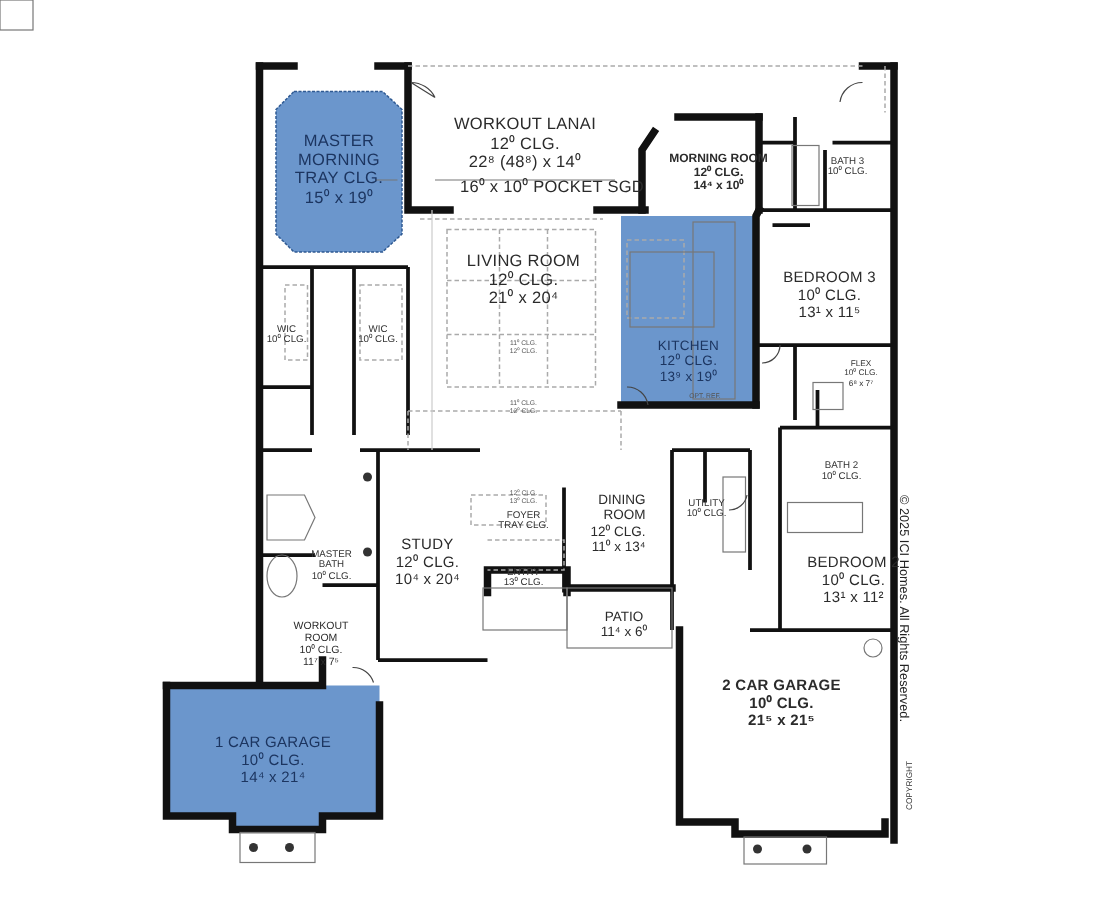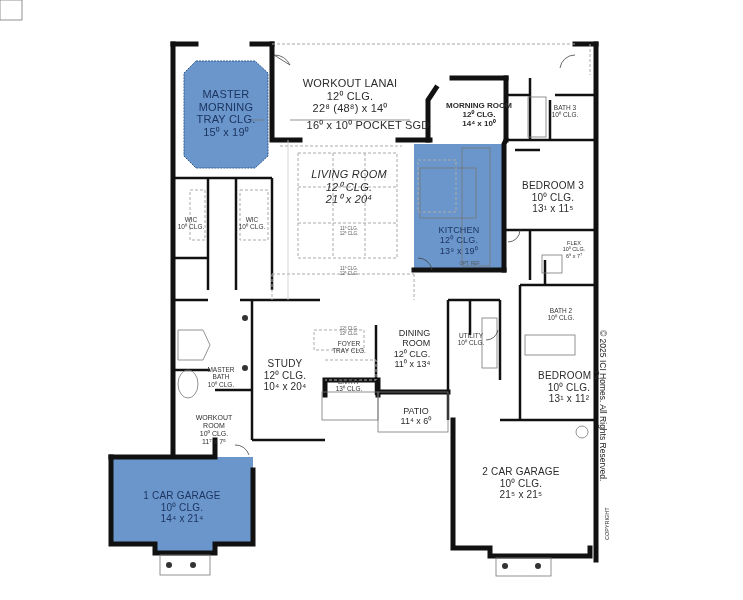--- a/index.html
+++ b/index.html
@@ -148,21 +148,21 @@
   <span class="n">MORNING ROOM</span>
   <span class="n">12⁰ CLG.</span>
   <span class="n">14⁴ x 10⁰</span>
 </div>
 
 <div class="lbl small" style="left:565px; top:104px;">
   <span class="n">BATH 3</span>
   <span class="n">10⁰ CLG.</span>
 </div>
 
-<div class="lbl big" style="left:349px; top:168px;font-style:italic;">
+<div class="lbl big" style="left:349px; top:168px;">
   <span class="n">LIVING ROOM</span>
   <span class="n">12⁰ CLG.</span>
   <span class="n">21⁰ x 20⁴</span>
 </div>
 <div class="lbl tiny" style="left:349px; top:226px;">
   <span class="n">11⁰ CLG.</span>
   <span class="n">12⁰ CLG.</span>
 </div>
 <div class="lbl tiny" style="left:349px; top:266px;">
   <span class="n">11⁰ CLG.</span>
@@ -256,20 +256,20 @@
   <span class="n">10⁰ CLG.</span>
   <span class="n">11⁷ x 7⁵</span>
 </div>
 
 <div class="lbl big dark" style="left:182px; top:490px; font-size:10px;">
   <span class="n">1 CAR GARAGE</span>
   <span class="n">10⁰ CLG.</span>
   <span class="n">14⁴ x 21⁴</span>
 </div>
 
-<div class="lbl big" style="left:521px; top:466px; font-size:10px;">
+<div class="lbl big" style="left:521px; top:452px; font-size:10px;font-weight:bold;">
   <span class="n">2 CAR GARAGE</span>
   <span class="n">10⁰ CLG.</span>
   <span class="n">21⁵ x 21⁵</span>
 </div>
 
 <div class="copyright">© 2025 ICI Homes. All Rights Reserved.</div>
 <div class="copytag">COPYRIGHT</div>
 
 </body></html>

